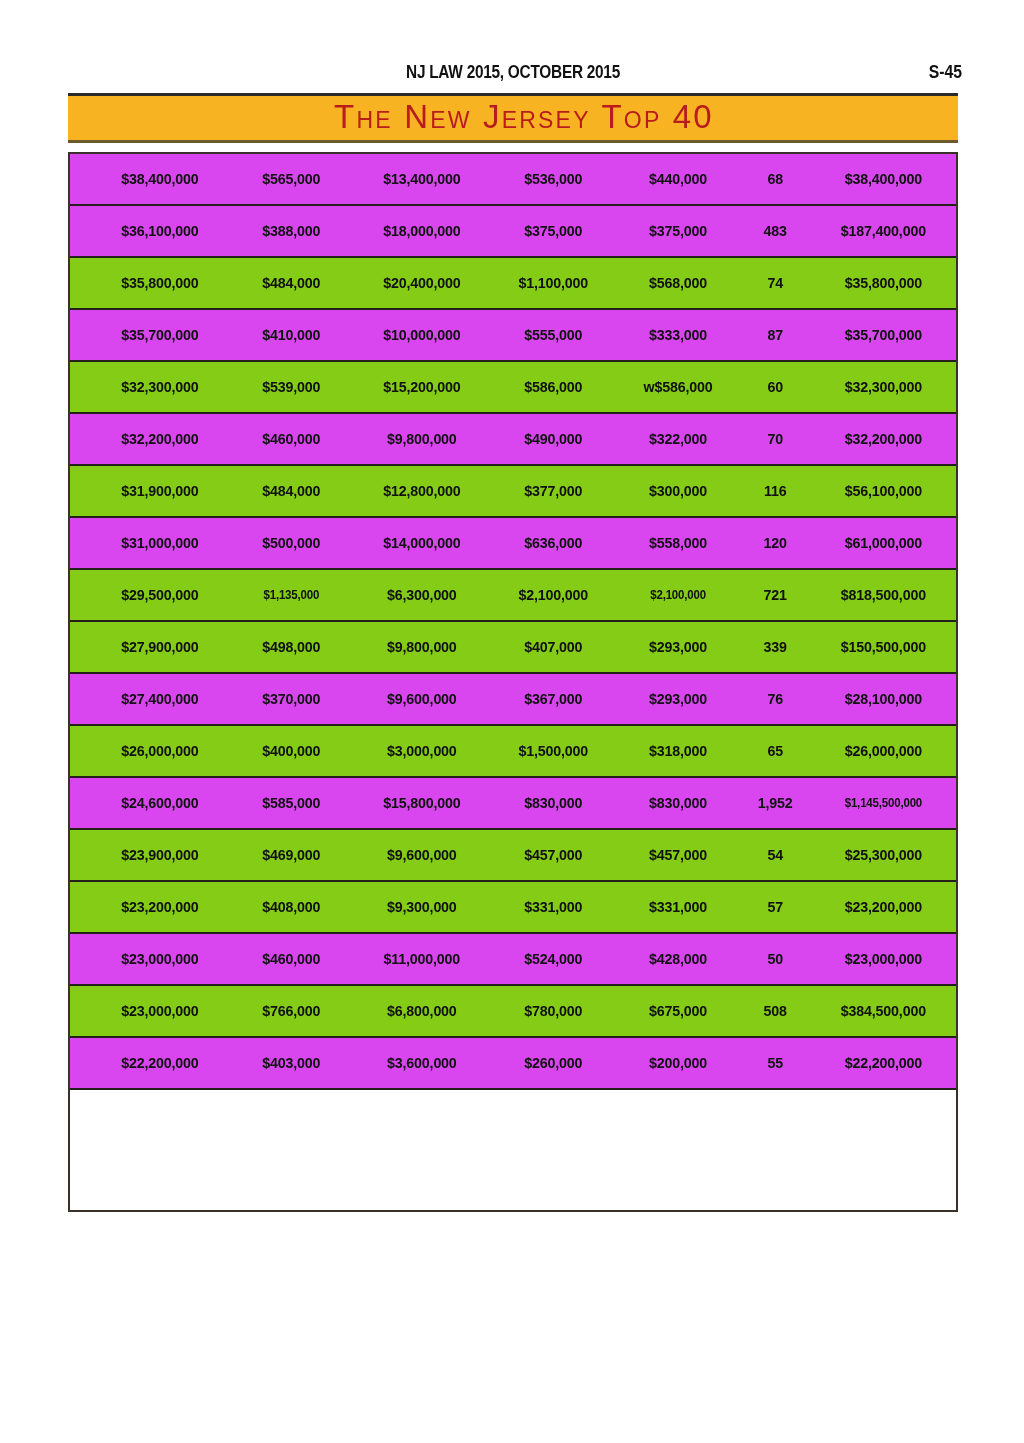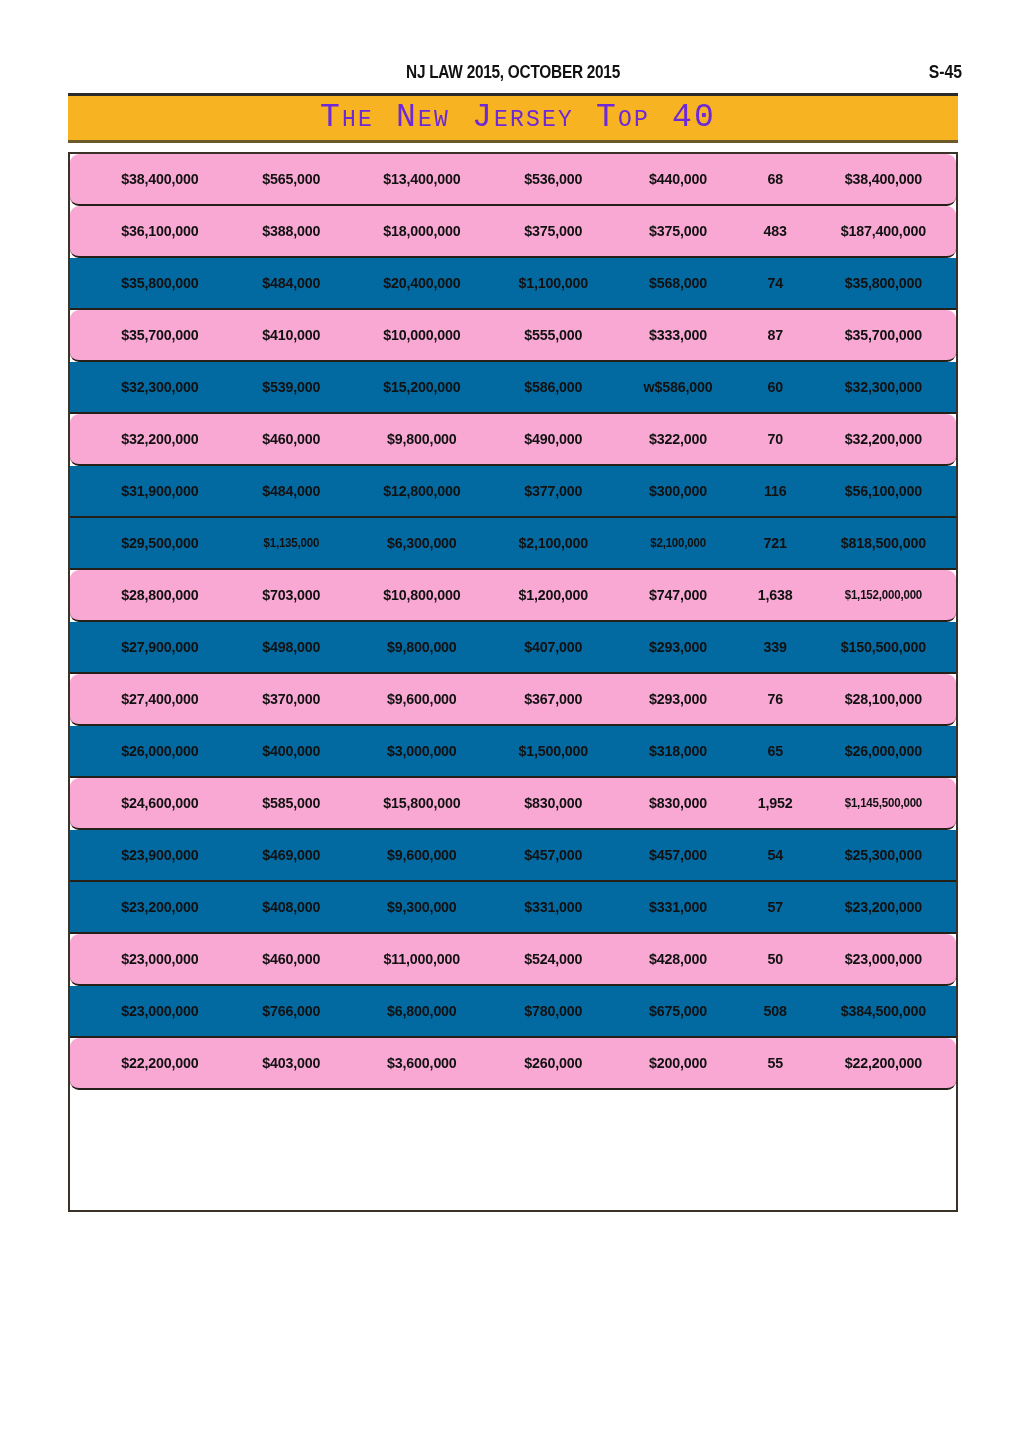--- a/index.html
+++ b/index.html
@@ -73,30 +73,30 @@
     position: absolute;
     left: 68px;
     top: 96px;
     width: 890px;
     height: 44px;
     background: #F8B322;
     overflow: hidden;
   }
   .title-banner-text {
     position: absolute;
-    left: 5px;
+    left: 11px;
     top: 50%;
     width: 890px;
     transform: translateY(-52%);
     text-align: center;
-    font-family: Liberation Mono, monospace;
+    font-family: Liberation Sans, sans-serif;
     font-size: 33px;
     font-variant: small-caps;
     letter-spacing: 2.2px;
-    color: #6d28d9;
+    color: #b91c1c;
     white-space: nowrap;
   }
   .banner-under-rule {
     position: absolute;
     left: 68px;
     top: 140px;
     width: 890px;
     height: 3px;
     background: #6b5a2a;
   }
@@ -112,22 +112,22 @@
     background: #ffffff;
   }
   .data-row {
     position: relative;
     display: flex;
     align-items: center;
     height: 52px;
     box-sizing: border-box;
     border-bottom: 2px solid #241f18;
   }
-  .data-row.tone-light { background: #f9a8d4; border-radius: 9px; }
-  .data-row.tone-dark  { background: #0369a1; }
+  .data-row.tone-light { background: #d946ef; }
+  .data-row.tone-dark  { background: #84cc16; }
 
   .cell {
     font-family: "Liberation Sans", sans-serif;
     font-weight: bold;
     font-size: 15.5px;
     color: #111111;
     text-align: center;
     white-space: nowrap;
     transform: scaleX(0.92);
     letter-spacing: -0.2px;
@@ -226,38 +226,38 @@
         </div>
         <div class="data-row tone-dark">
           <div class="cell c1">$31,900,000</div>
           <div class="cell c2">$484,000</div>
           <div class="cell c3">$12,800,000</div>
           <div class="cell c4">$377,000</div>
           <div class="cell c5">$300,000</div>
           <div class="cell c6">116</div>
           <div class="cell c7">$56,100,000</div>
         </div>
+        <div class="data-row tone-light">
+          <div class="cell c1">$31,000,000</div>
+          <div class="cell c2">$500,000</div>
+          <div class="cell c3">$14,000,000</div>
+          <div class="cell c4">$636,000</div>
+          <div class="cell c5">$558,000</div>
+          <div class="cell c6">120</div>
+          <div class="cell c7">$61,000,000</div>
+        </div>
         <div class="data-row tone-dark">
           <div class="cell c1">$29,500,000</div>
           <div class="cell c2 small">$1,135,000</div>
           <div class="cell c3">$6,300,000</div>
           <div class="cell c4">$2,100,000</div>
           <div class="cell c5 small">$2,100,000</div>
           <div class="cell c6">721</div>
           <div class="cell c7">$818,500,000</div>
         </div>
-        <div class="data-row tone-light">
-          <div class="cell c1">$28,800,000</div>
-          <div class="cell c2">$703,000</div>
-          <div class="cell c3">$10,800,000</div>
-          <div class="cell c4">$1,200,000</div>
-          <div class="cell c5">$747,000</div>
-          <div class="cell c6">1,638</div>
-          <div class="cell c7 small">$1,152,000,000</div>
-        </div>
         <div class="data-row tone-dark">
           <div class="cell c1">$27,900,000</div>
           <div class="cell c2">$498,000</div>
           <div class="cell c3">$9,800,000</div>
           <div class="cell c4">$407,000</div>
           <div class="cell c5">$293,000</div>
           <div class="cell c6">339</div>
           <div class="cell c7">$150,500,000</div>
         </div>
         <div class="data-row tone-light">

